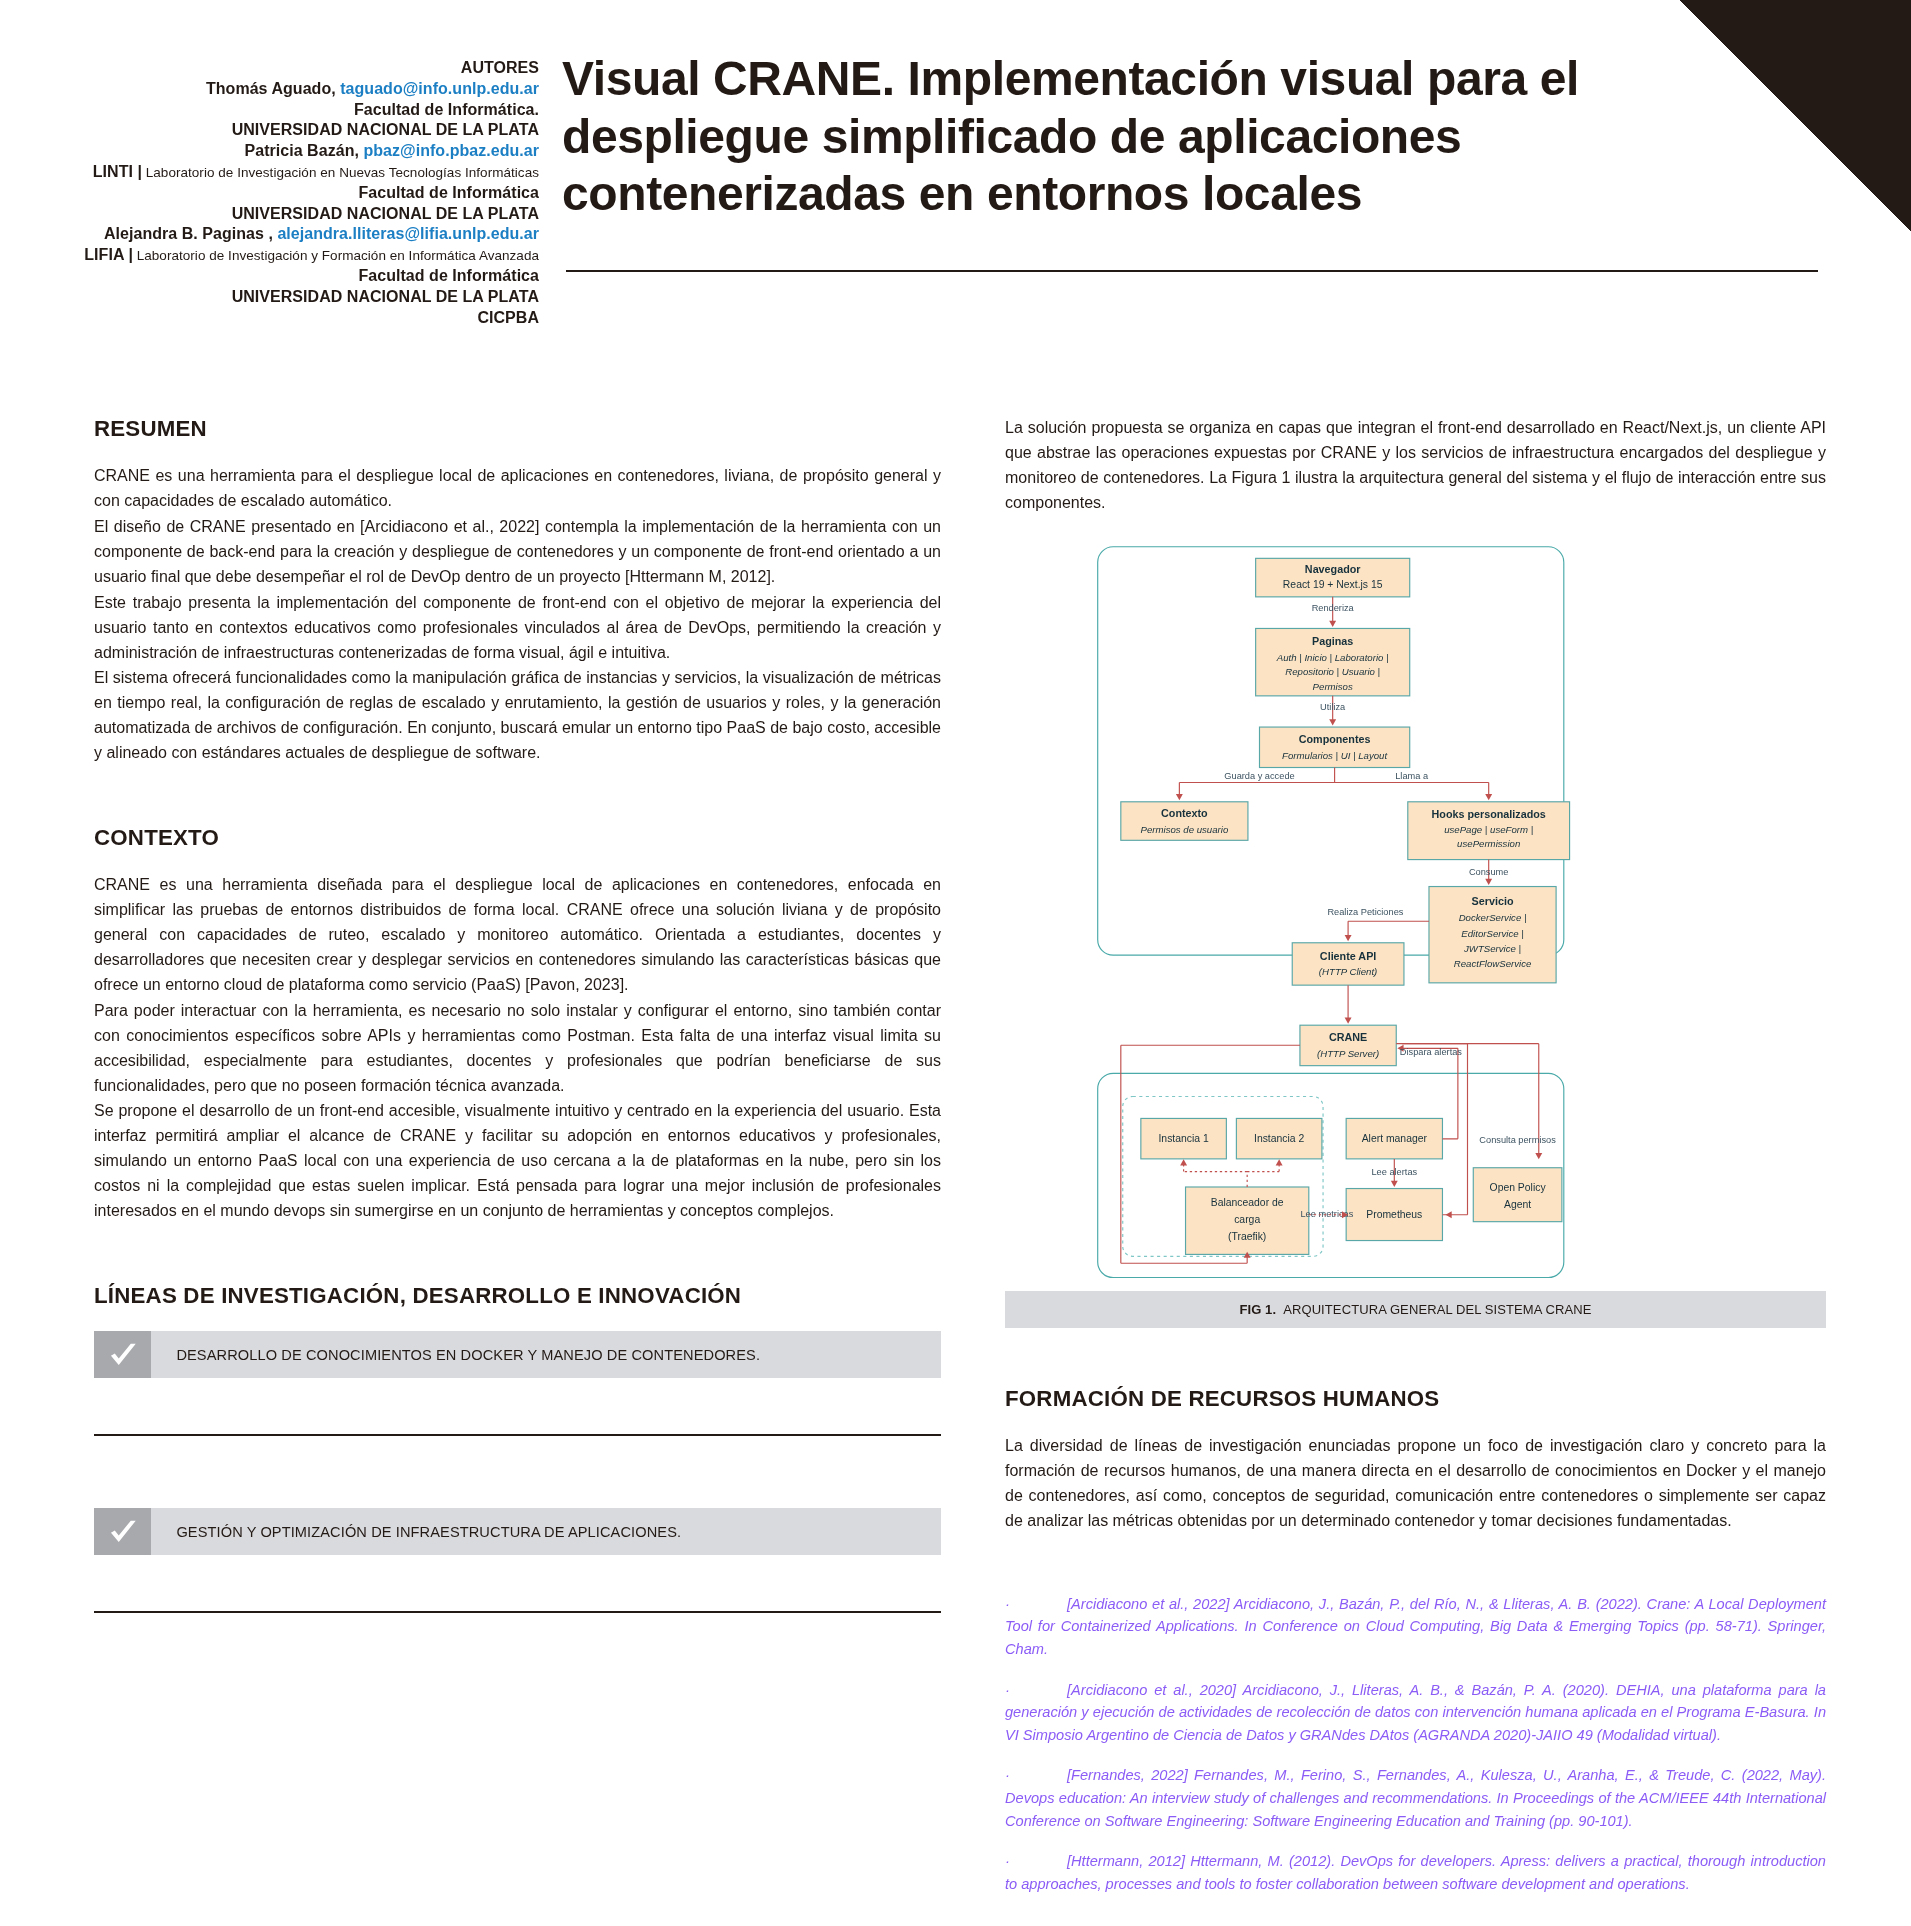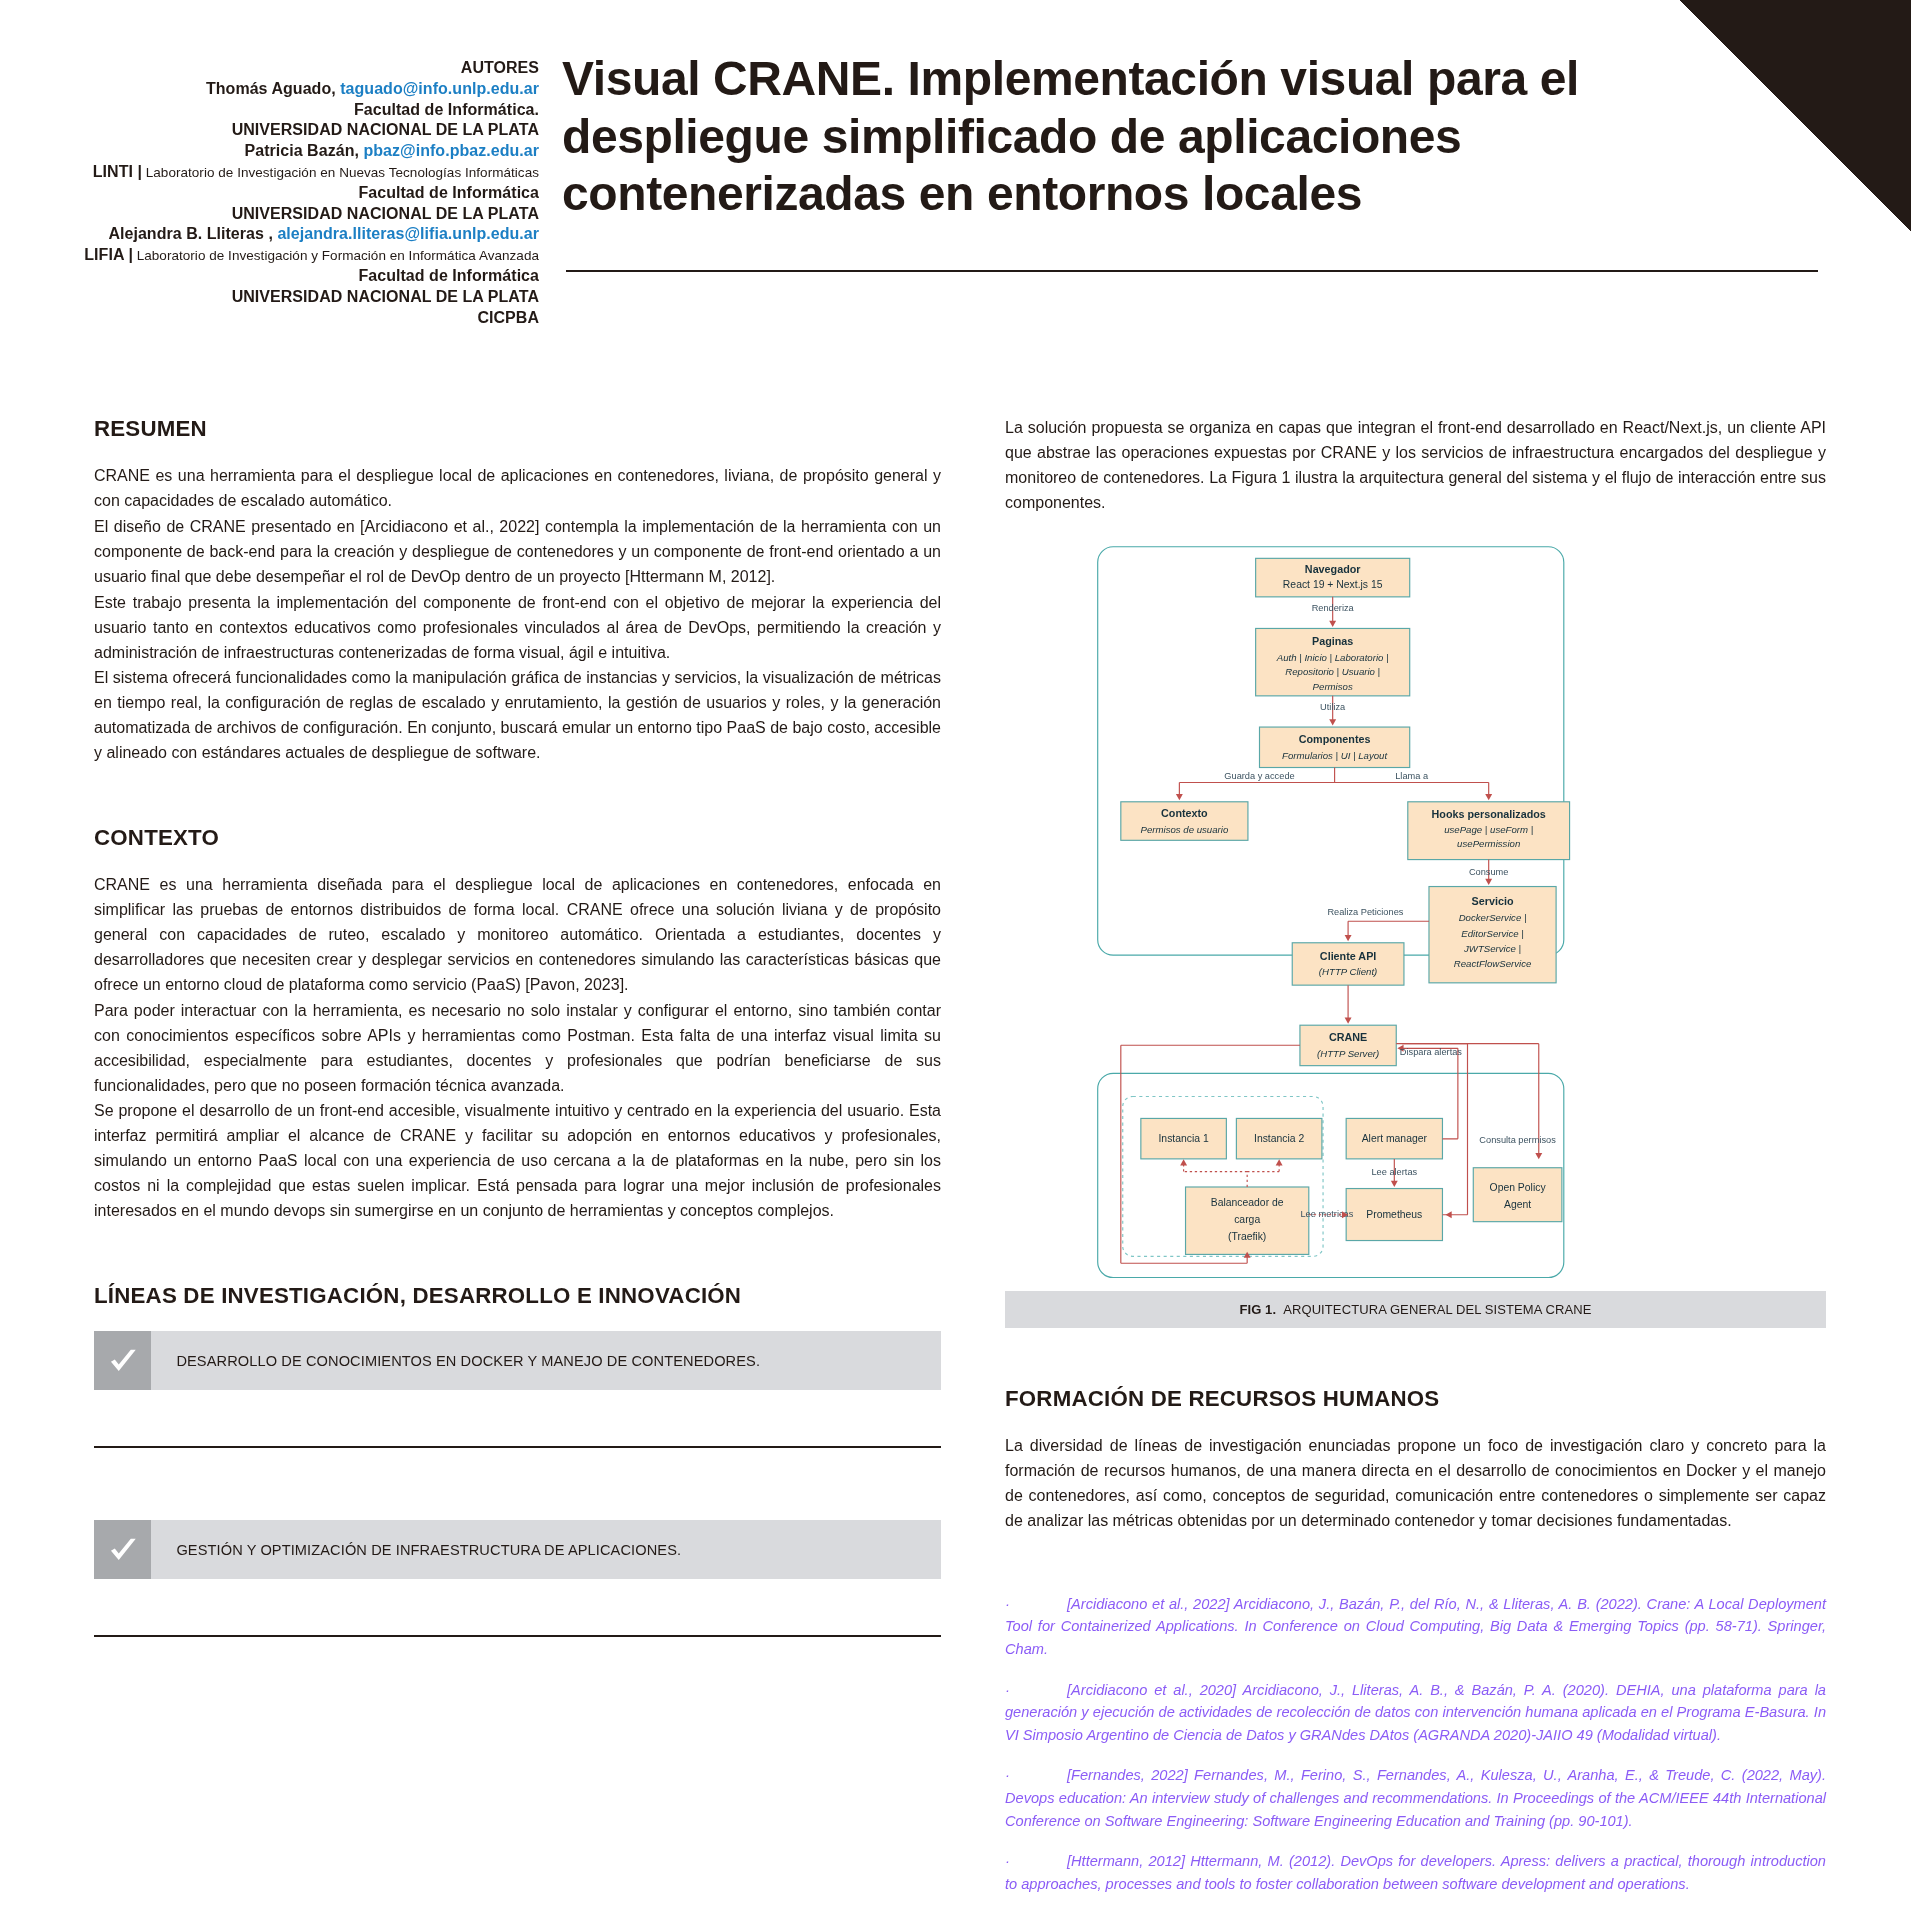--- a/index.html
+++ b/index.html
@@ -41,21 +41,21 @@
     margin-bottom:22.3px;
   }
   p.body{
     font-size:16px;line-height:1.56;text-align:justify;color:#231a16;
     margin-bottom:0.8px;
   }
   .gap-l{height:58px;}
 
   
   .check-row{
-    display:flex;align-items:stretch;background:#d9dadd;height:59px;margin-bottom:0;
+    display:flex;align-items:stretch;background:#d9dadd;height:47px;margin-bottom:0;
   }
   .check-box{
     width:57px;flex:0 0 57px;background:#a7a9ac;display:flex;
     align-items:center;justify-content:center;
   }
   .check-box svg{width:34px;height:34px;}
   .check-label{
     display:flex;align-items:center;padding-left:25.4px;
     font-size:14.6px;letter-spacing:0.1px;color:#231a16;
   }
@@ -109,21 +109,21 @@
     <span>Patricia Bazán,</span>
     <span class="mail">pbaz@info.pbaz.edu.ar</span>
   </div>
   <div class="ln small">
     <span class="labname" style="font-size:16px">LINTI |</span>
     <span>Laboratorio de Investigación en Nuevas Tecnologías Informáticas</span>
   </div>
   <div class="ln">Facultad de Informática</div>
   <div class="ln">UNIVERSIDAD NACIONAL DE LA PLATA</div>
   <div class="ln">
-    <span>Alejandra B. Lliteras ,</span>
+    <span>Alejandra B. Paginas ,</span>
     <span class="mail">alejandra.lliteras@lifia.unlp.edu.ar</span>
   </div>
   <div class="ln small">
     <span class="labname" style="font-size:16px">LIFIA |</span>
     <span>Laboratorio de Investigación y Formación en Informática Avanzada</span>
   </div>
   <div class="ln">Facultad de Informática</div>
   <div class="ln">UNIVERSIDAD NACIONAL DE LA PLATA</div>
   <div class="ln">CICPBA</div>
 </div>

